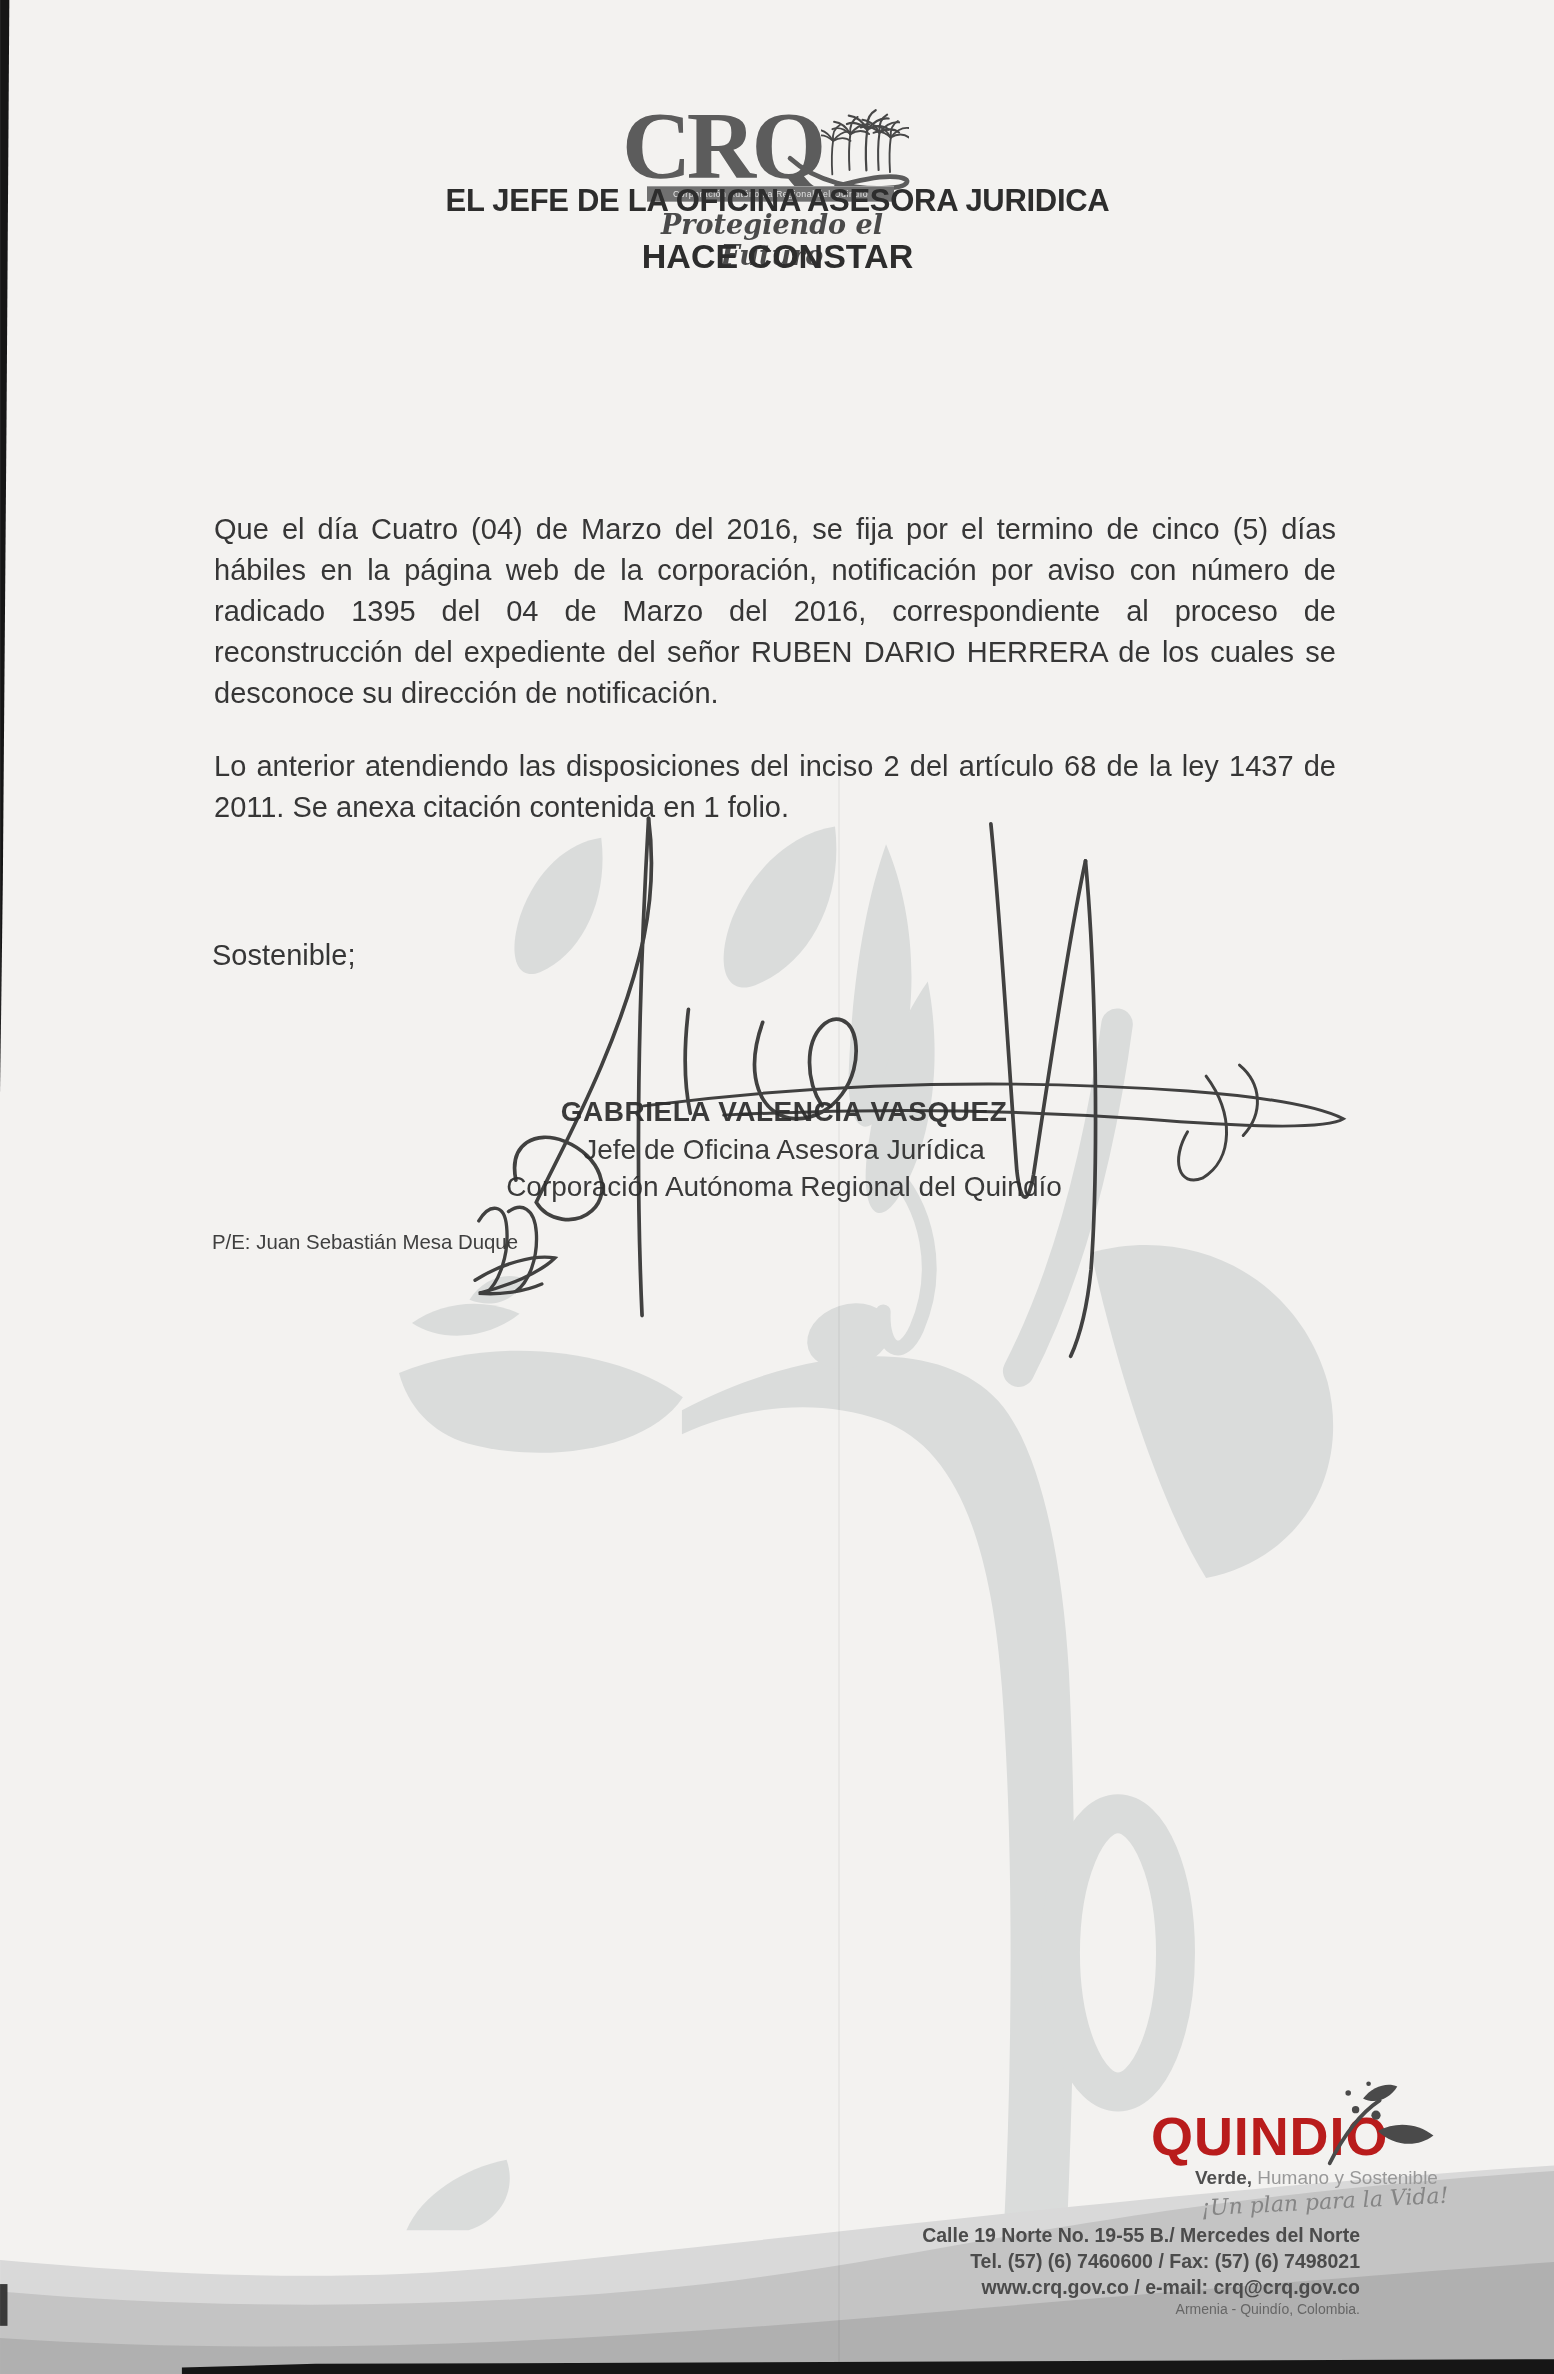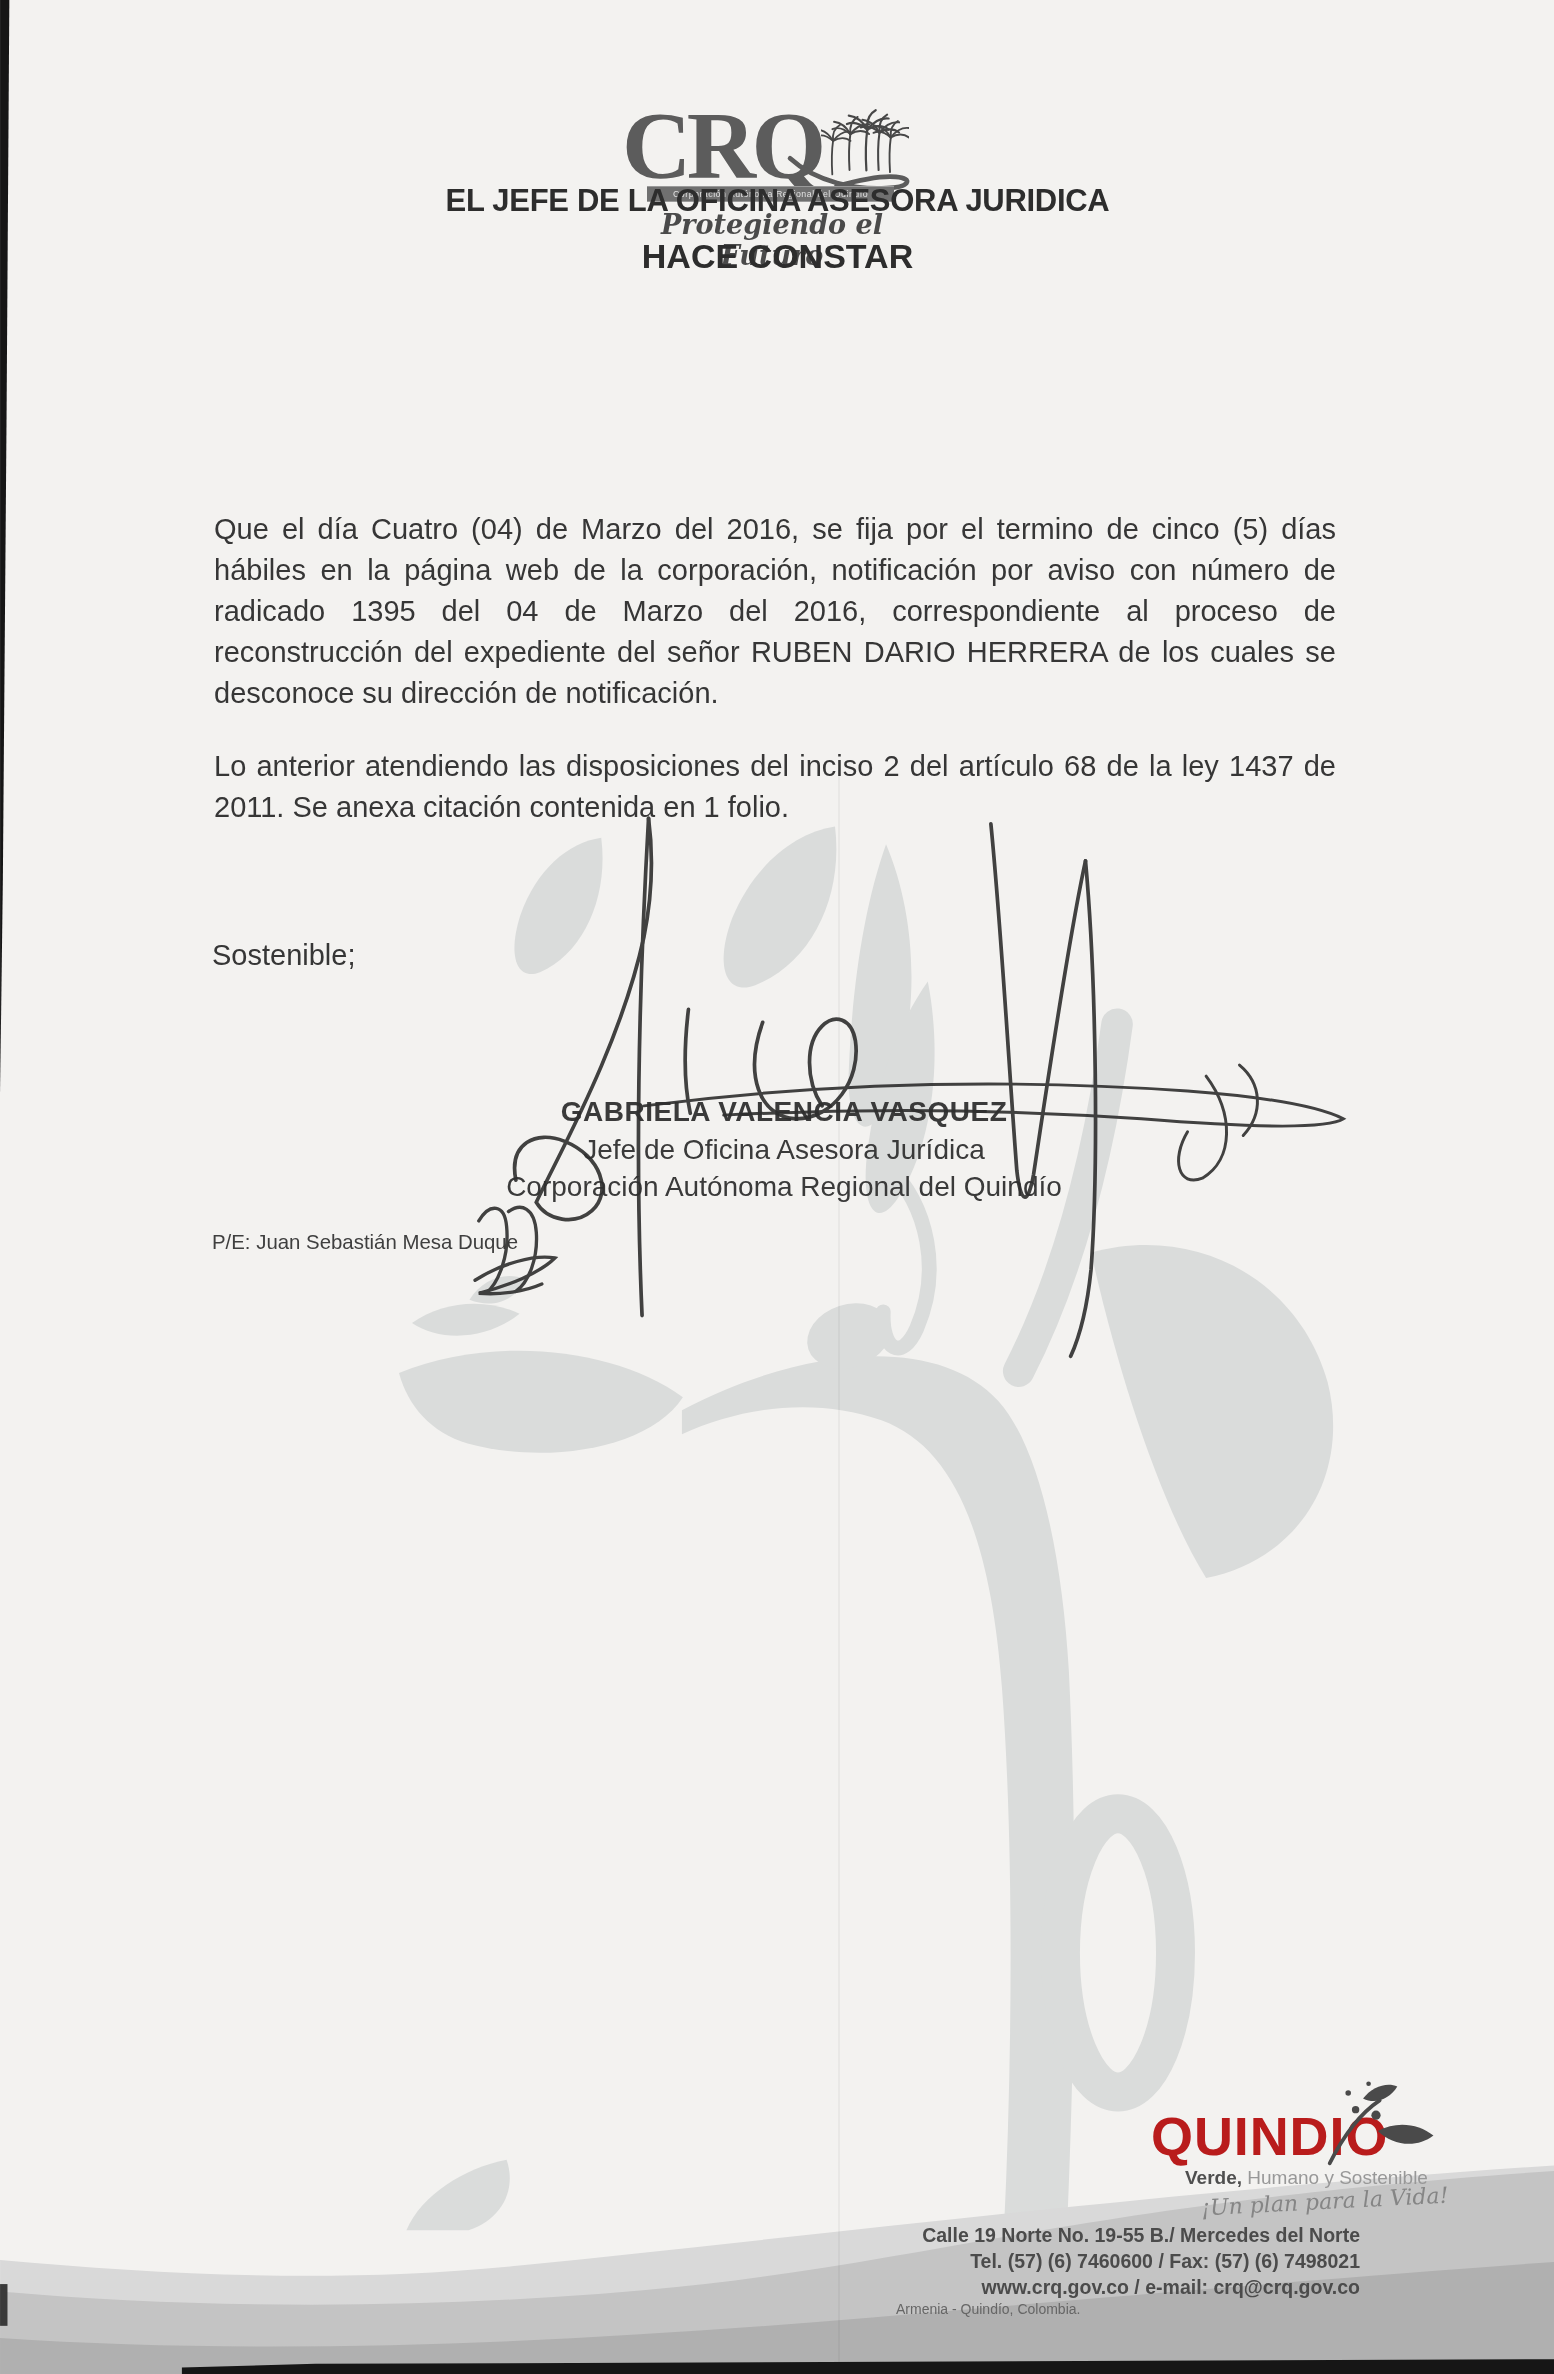--- a/index.html
+++ b/index.html
@@ -53,33 +53,33 @@
   #sig-name{top:1064px;font-weight:bold;letter-spacing:0.5px;}
   #sig-role{top:1102px;}
   #sig-org{top:1139px;}
   #pe-line{left:212px;top:1231px;font-size:20.4px;color:#3f3f3f;z-index:5;}
   
   #footer-brand{
     left:1151px;top:2102px;z-index:5;
     font-size:54px;font-weight:bold;letter-spacing:0.9px;color:#b91c1c;line-height:1;margin-top:7px;
   }
   #footer-slogan{left:1185px;top:2167px;z-index:5;font-size:19px;white-space:nowrap;}
-  #footer-slogan .b{font-weight:bold;color:#4f4f4f;}
+  #footer-slogan .b{font-weight:bold;color:#4f4f4f;margin-left:10px;}
   #footer-slogan .r{color:#989898;}
   #footer-script{
     left:1201px;top:2189px;z-index:5;
     font-family:"DejaVu Serif",serif;font-style:italic;
     font-size:22px;color:#858585;transform:rotate(-3deg);white-space:nowrap;
   }
   #footer-address{
     left:896px;top:2222px;width:464px;text-align:right;z-index:5;
     font-size:19.5px;font-weight:bold;line-height:26px;color:#4b4b4b;
   }
   #footer-address-small{
-    left:896px;top:2301px;width:464px;z-index:5;
+    left:896px;top:2301px;width:464px;text-align:right;z-index:5;
     font-size:14px;color:#666;
   }
   
   #fold-line{left:838px;top:770px;width:1.9px;height:1605px;background:rgba(0,0,0,.04);z-index:3;}
   svg.layer{left:0;top:0;z-index:1;pointer-events:none;}
   #waves-svg{z-index:2;}
   #signature-svg{z-index:6;}
   #edges-svg{z-index:7;}
   #palms-svg{left:821px;top:109px;z-index:4;}
   #qtail-svg{left:777px;top:147px;z-index:4;}

